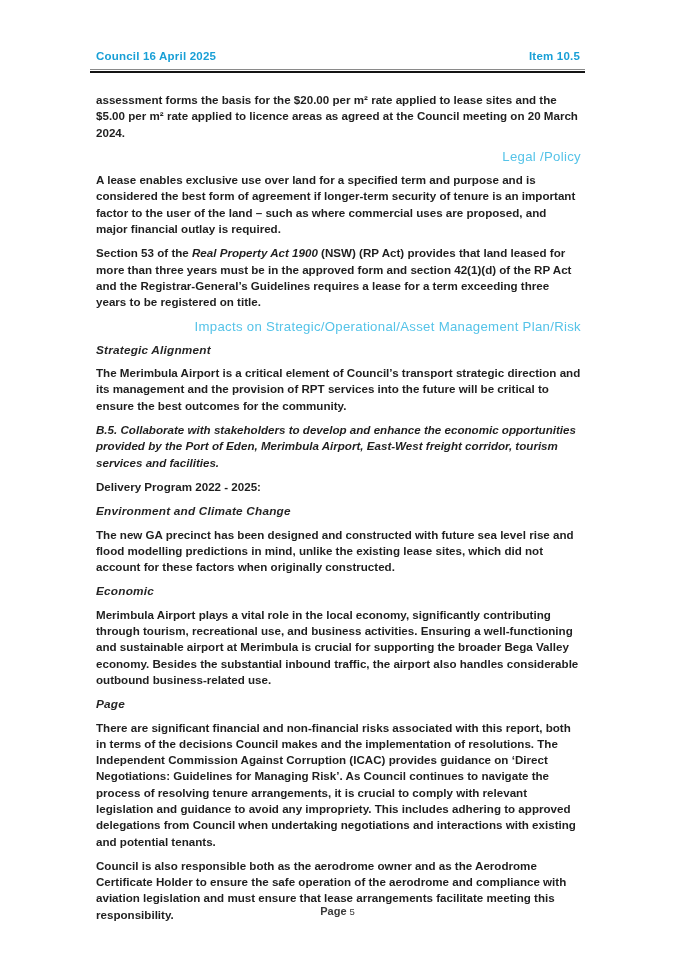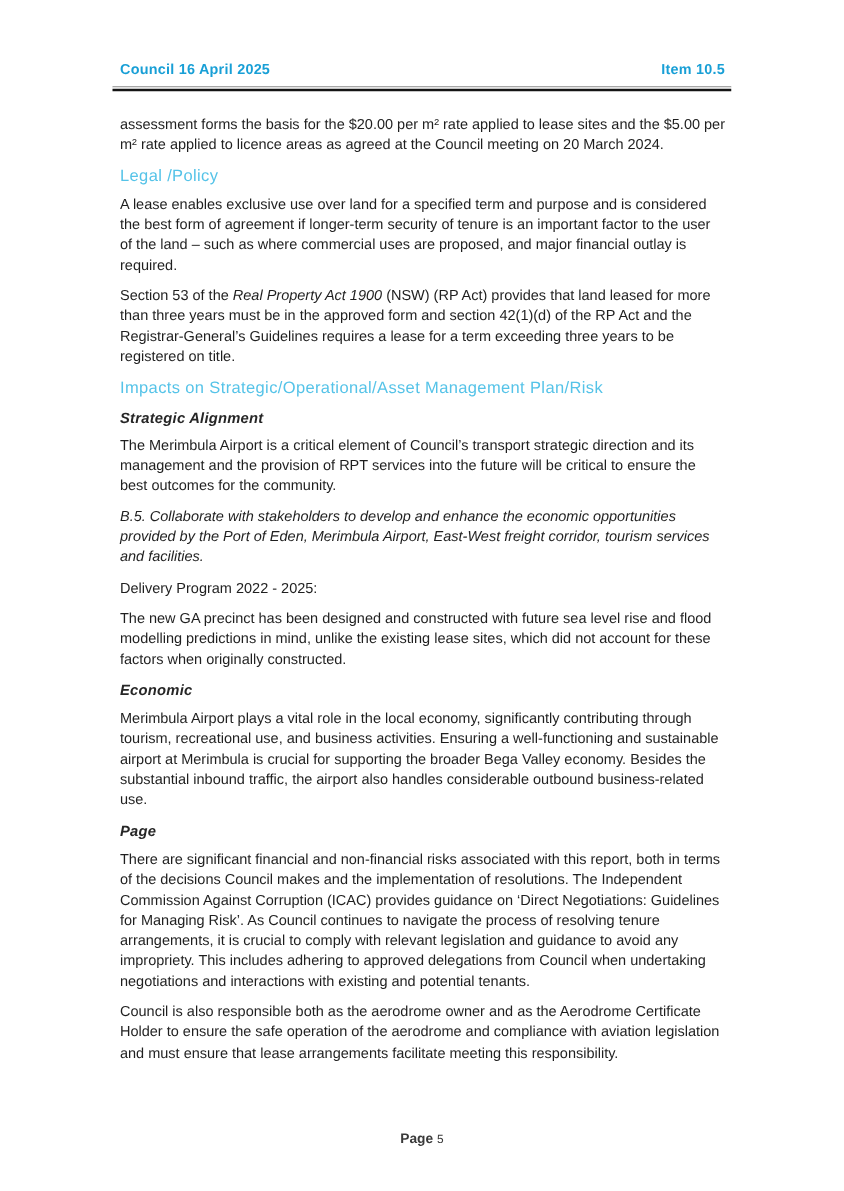--- a/index.html
+++ b/index.html
@@ -25,29 +25,30 @@
   }
   .header-rule-wrap { margin: 7px 90px 0 90px; }
   .header-rule-thin { height: 1px; background: #8a8a8a; }
   .header-rule-gap  { height: 1px; background: #ffffff; }
   .header-rule-thick{ height: 2px; background: #141414; }
   .content {
     margin: 19px 94px 0 96px;
     font-size: 11.6px;
     line-height: 16.3px;
   }
-  .para { margin: 0 0 8px 0; }
+  .para { margin: 0 0 8px 0; font-weight: bold; }
   .para.italic { font-style: italic; }
   .inline-italic { font-style: italic; }
   .section-heading {
     color: #55c3e8;
     font-size: 13.2px;
     letter-spacing: 0.3px;
     margin: 2px 0 7px 0;
     font-weight: normal;
+    text-align: right;
   }
   .sub-heading {
     font-size: 11.8px;
     font-weight: bold;
     font-style: italic;
     color: #262626;
     letter-spacing: 0.2px;
     margin: 1px 0 7px 0;
   }
   .footer {
@@ -93,20 +94,21 @@
 
     <p class="para">The Merimbula Airport is a critical element of Council’s transport strategic direction and its management and the provision of RPT services into the future will be critical to ensure the best outcomes for the community.</p>
 
 
     <p class="para italic">B.5. Collaborate with stakeholders to develop and enhance the economic opportunities provided by the Port of Eden, Merimbula Airport, East-West freight corridor, tourism services and facilities.</p>
 
 
     <p class="para">Delivery Program 2022 - 2025:</p>
 
 
+    <h3 class="sub-heading">Environment and Climate Change</h3>
 
     <p class="para">The new GA precinct has been designed and constructed with future sea level rise and flood modelling predictions in mind, unlike the existing lease sites, which did not account for these factors when originally constructed.</p>
 
     <h3 class="sub-heading">Economic</h3>
 
     <p class="para">Merimbula Airport plays a vital role in the local economy, significantly contributing through tourism, recreational use, and business activities. Ensuring a well-functioning and sustainable airport at Merimbula is crucial for supporting the broader Bega Valley economy. Besides the substantial inbound traffic, the airport also handles considerable outbound business-related use.</p>
 
     <h3 class="sub-heading">Page</h3>
 
     <p class="para">There are significant financial and non-financial risks associated with this report, both in terms of the decisions Council makes and the implementation of resolutions. The Independent Commission Against Corruption (ICAC) provides guidance on ‘Direct Negotiations: Guidelines for Managing Risk’. As Council continues to navigate the process of resolving tenure arrangements, it is crucial to comply with relevant legislation and guidance to avoid any impropriety. This includes adhering to approved delegations from Council when undertaking negotiations and interactions with existing and potential tenants.</p>

